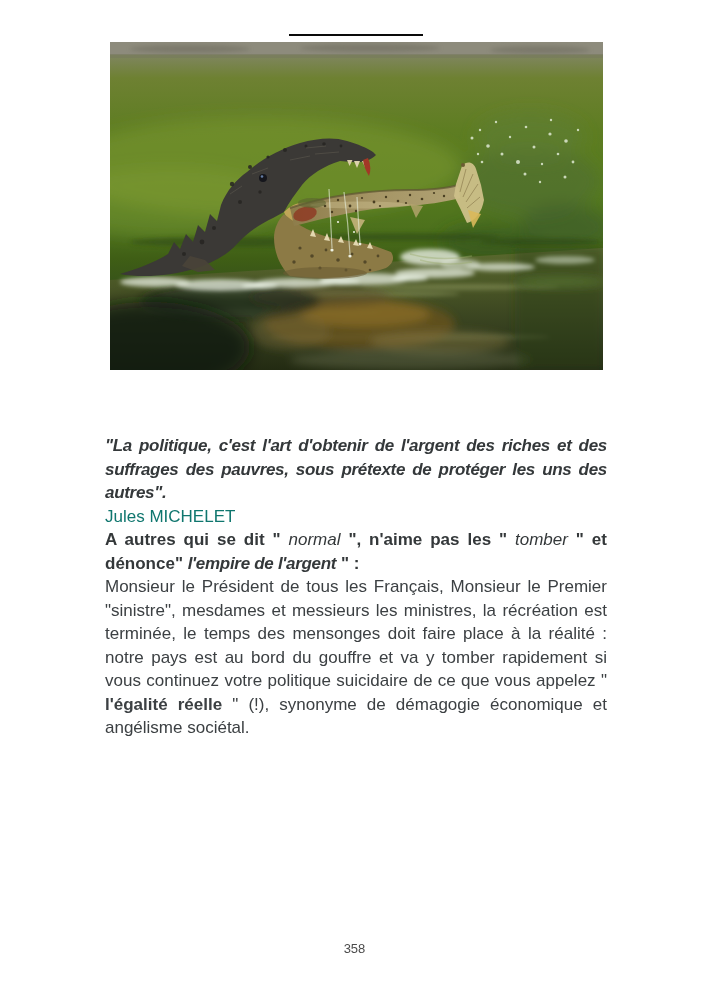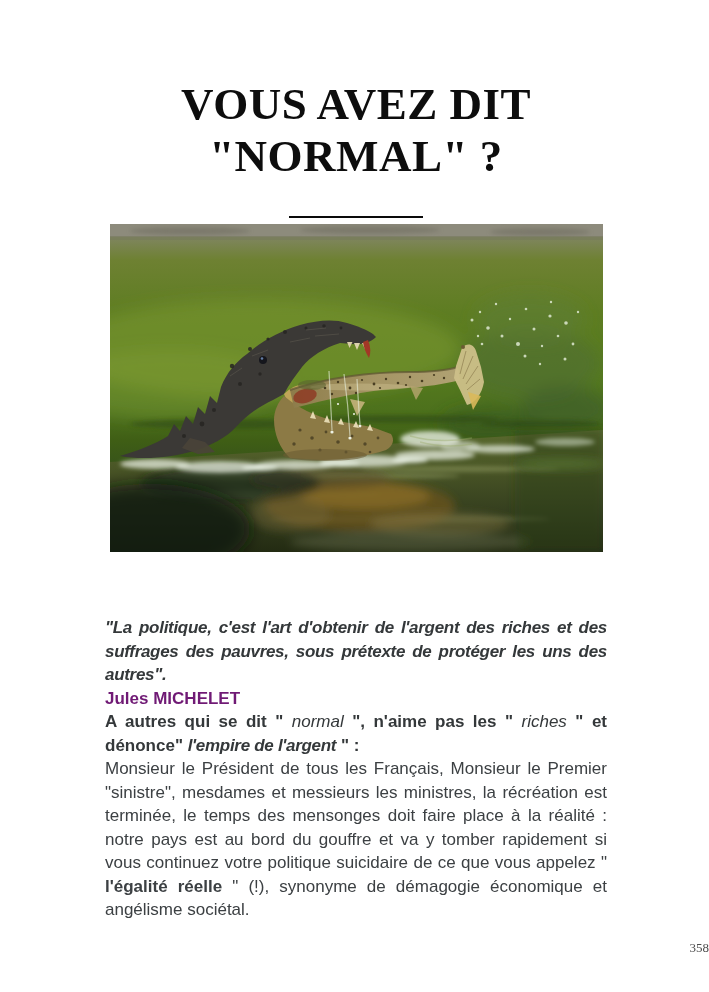--- a/index.html
+++ b/index.html
@@ -47,45 +47,41 @@
     line-height:23.5px;
     color:#3c4043;
     text-align:justify;
   }
   section.text p{margin:0;padding:0;}
   p.quote{
     font-weight:700;font-style:italic;
     letter-spacing:-0.3px;word-spacing:-0.5px;
     color:#34383a;
   }
-  p.author{font-weight:700;color:#701a75;}
+  p.author{font-weight:400;color:#0f766e;}
   p.address{font-weight:700;color:#34383a;}
   p.address em{font-weight:400;font-style:italic;}
   p.address .it-bold{font-weight:600;letter-spacing:-0.3px;}
   p.body-par strong.emph{font-weight:700;}
   footer.page-number{
     position:absolute;
     left:0;right:0;
     bottom:36px;
-    text-align:right;
-    font-family:Liberation Serif, serif;
+    text-align:center;
+    font-family:Liberation Sans, sans-serif;
     font-size:13px;
     color:#4b4b4b;
   }
 </style>
 </head>
 <body>
 
 <div class="page">
   <div class="content">
 
-    <h1 class="title">
-      <span class="title-line">VOUS AVEZ DIT</span>
-      <span class="title-line">"NORMAL" ?</span>
-    </h1>
 
 
     <div class="divider"></div>
 
     <figure class="photo">
       <svg width="493" height="328" viewBox="0 0 493 328" xmlns="http://www.w3.org/2000/svg" role="img">
         <title>Crocodile gueule ouverte attrapant un poisson dans une eau verte</title>
         <defs>
           <linearGradient id="g-sky" x1="0" y1="0" x2="0" y2="1">
             <stop offset="0" stop-color="#8e8d7d"></stop>
@@ -322,19 +318,19 @@
           <circle cx="430" cy="140" r="1.2"></circle>
             <circle cx="455" cy="135" r="1.5"></circle>
             <circle cx="368" cy="112" r="1.2"></circle>
         </g>
       </svg>
     </figure>
 
     <section class="text">
       <p class="quote"><span>"La politique, c'est l'art d'obtenir de l'argent des riches et des suffrages des pauvres, sous prétexte de protéger les uns des autres".</span></p>
       <p class="author">Jules MICHELET</p>
-      <p class="address"><span>A autres qui se dit " </span><em>normal</em><span> ", n'aime pas les " </span><em>riches</em><span> " et dénonce" </span><em class="it-bold">l'empire de l'argent</em><span> " :</span></p>
+      <p class="address"><span>A autres qui se dit " </span><em>normal</em><span> ", n'aime pas les " </span><em>tomber</em><span> " et dénonce" </span><em class="it-bold">l'empire de l'argent</em><span> " :</span></p>
       <p class="body-par"><span>Monsieur le Président de tous les Français, Monsieur le Premier "sinistre", mesdames et messieurs les ministres, la récréation est terminée, le temps des mensonges doit faire place à la réalité : notre pays est au bord du gouffre et va y tomber rapidement si vous continuez votre politique suicidaire de ce que vous appelez " </span><strong class="emph">l'égalité réelle</strong><span>  " (!), synonyme de démagogie économique et angélisme sociétal.</span></p>
     </section>
   </div>
 
   <footer class="page-number">358</footer>
 </div>
 
 </body></html>

